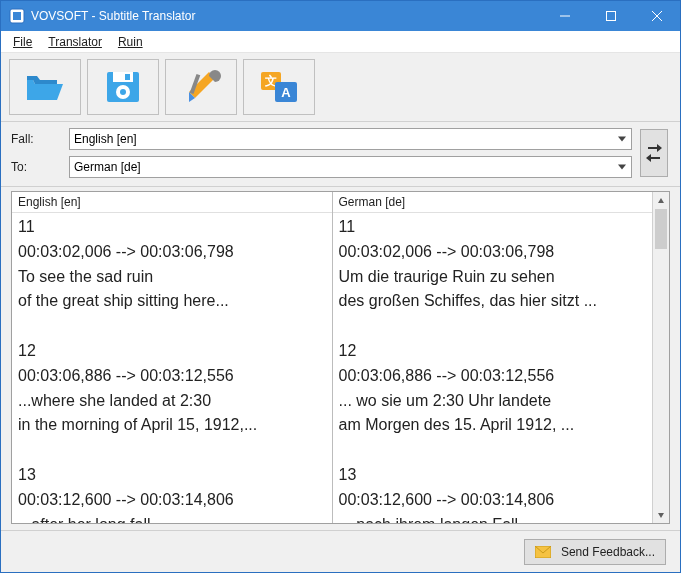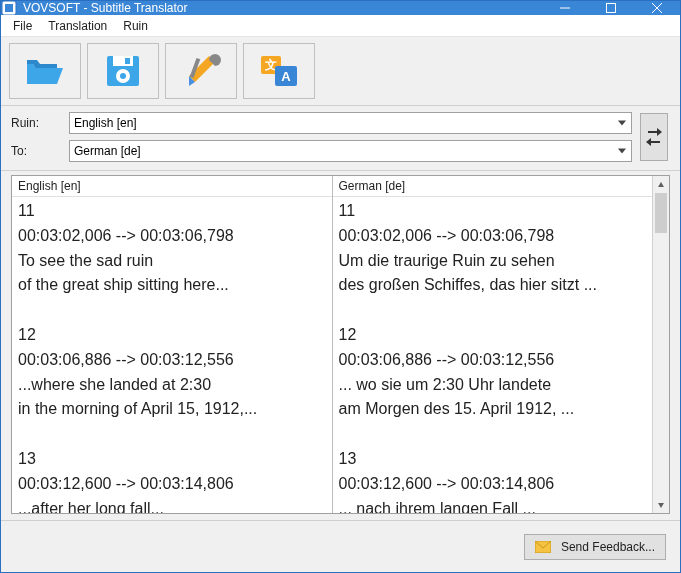--- a/index.html
+++ b/index.html
@@ -1,44 +1,44 @@
 <!DOCTYPE html>
 <html><head>
 <meta charset="utf-8">
 <style>
   * { box-sizing: border-box; }
   html, body { margin: 0; padding: 0; font-family: "Segoe UI", Tahoma, sans-serif; font-size: 12px; color: #222; }
   body { background: #f0f0f0; }
   .window { width: 681px; height: 573px; background: #fff; border: 1px solid #2a6fc0; display: flex; flex-direction: column; }
-  .titlebar { height: 14px; background: #3a86d6; color: #fff; display: flex; align-items: center; }
+  .titlebar { height: 30px; background: #3a86d6; color: #fff; display: flex; align-items: center; padding-left: 8px; }
   .titlebar .app-icon { width:16px; height:16px; margin-right:6px; }
   .titlebar .title { flex:1; font-size:12px; }
   .titlebar .winbtns { display:flex; height:100%; }
   .titlebar .winbtn { width:46px; display:flex; align-items:center; justify-content:center; cursor:pointer; }
   .menubar { height:22px; background:#fff; border-bottom:1px solid #e5e5e5; display:flex; align-items:center; padding:0 4px; }
-  .menuitem { padding:2px 8px; cursor:pointer; }
+  .menuitem { padding:2px 8px; cursor:pointer;text-decoration:underline; }
   .toolbar { background:#f0f0f0; border-bottom:1px solid #d0d0d0; padding:6px 8px; display:flex; gap:6px; }
   .toolbtn { width:72px; height:56px; background:#f0f0f0; border:1px solid #c0c0c0; display:flex; align-items:center; justify-content:center; cursor:pointer; }
   .lang-area { background:#f0f0f0; padding:6px 10px 8px 10px; border-bottom:1px solid #d0d0d0; display:grid; grid-template-columns: 50px 1fr 30px; grid-template-rows: auto auto; column-gap:8px; row-gap:6px; align-items:center; }
   .lang-label { text-align:left; }
   .combo { position:relative; height:22px; }
   .combo select { width:100%; height:22px; border:1px solid #a0a0a0; background:#fff; font-size:12px; padding:0 4px; appearance:none; -webkit-appearance:none; }
   .combo::after { content:""; position:absolute; right:6px; top:50%; width:0; height:0; border-left:4px solid transparent; border-right:4px solid transparent; border-top:5px solid #444; transform:translateY(-50%); pointer-events:none; }
   .swapbtn { grid-row: 1 / span 2; grid-column: 3; width:28px; height:48px; border:1px solid #adadad; background:#e1e1e1; display:flex; align-items:center; justify-content:center; cursor:pointer; }
   .content { flex:1; background:#f0f0f0; padding:4px 10px 6px 10px; display:flex; overflow:hidden; }
   .panels-wrap { flex:1; display:flex; border:1px solid #a0a0a0; background:#fff; position:relative; }
   .panel { flex:1; overflow:hidden; display:flex; flex-direction:column; }
   .panel.left { border-right:1px solid #bcbcbc; }
   .panel-head { padding:3px 6px; border-bottom:1px solid #e0e0e0; background:#fff; font-size:12px; }
   .panel-body { flex:1; overflow:hidden; padding:2px 6px; line-height:1.55; font-size:16px; white-space:pre-line; }
   .scrollbar { width:17px; background:#f0f0f0; border-left:1px solid #d0d0d0; display:flex; flex-direction:column; }
   .sb-btn { height:17px; display:flex; align-items:center; justify-content:center; background:#f0f0f0; cursor:pointer; }
   .sb-track { flex:1; position:relative; background:#f0f0f0; }
   .sb-thumb { position:absolute; left:2px; right:2px; top:0; height:40px; background:#cdcdcd; border-radius:0; }
-  .bottombar { height:52px; background:#f0f0f0; border-top:1px solid #d0d0d0; display:flex; align-items:center; justify-content:flex-end; padding:0 14px; gap:10px; }
+  .bottombar { height:42px; background:#f0f0f0; border-top:1px solid #d0d0d0; display:flex; align-items:center; justify-content:flex-end; padding:0 14px; gap:10px; }
   .btn { height:26px; min-width:140px; border:1px solid #adadad; background:#e1e1e1; display:flex; align-items:center; padding:0 10px; cursor:pointer; gap:10px; }
   .btn .icon16 { width:16px; height:16px; display:flex; align-items:center; justify-content:center; }
   .btn .label { flex:1; text-align:center; }
 </style>
 </head>
 <body>
 
 <div class="window">
 
   <div class="titlebar">
@@ -64,21 +64,21 @@
         <svg width="10" height="10">
             <line x1="0" y1="0" x2="10" y2="10" stroke="#fff" stroke-width="1"></line>
             <line x1="10" y1="0" x2="0" y2="10" stroke="#fff" stroke-width="1"></line>
           </svg>
       </div>
     </div>
   </div>
 
   <div class="menubar">
     <div class="menuitem">File</div>
-    <div class="menuitem">Translation</div>
+    <div class="menuitem">Translator</div>
     <div class="menuitem">Ruin</div>
   </div>
 
   <div class="toolbar">
     <div class="toolbtn">
       <svg width="44" height="38" viewBox="0 0 44 38">
         <path d="M4 12 L4 32 L34 32 L40 16 L12 16 L10 12 Z" fill="#3da6e8"></path>
         <path d="M4 12 L4 8 L14 8 L17 12 L34 12 L34 16 L12 16 L10 12 Z" fill="#2d89cc"></path>
       </svg>
     </div>
@@ -103,21 +103,21 @@
       <svg width="44" height="38" viewBox="0 0 44 38">
         <rect x="4" y="4" width="20" height="18" rx="2" fill="#f5a623"></rect>
         <text x="14" y="17" font-size="12" text-anchor="middle" fill="#fff" font-weight="bold">文</text>
         <rect x="18" y="14" width="22" height="20" rx="2" fill="#3a86d6"></rect>
         <text x="29" y="29" font-size="13" text-anchor="middle" fill="#fff" font-weight="bold">A</text>
       </svg>
     </div>
   </div>
 
   <div class="lang-area">
-    <div class="lang-label">Ruin:</div>
+    <div class="lang-label">Fall:</div>
     <div class="combo">
       <select>
         <option>English [en]</option>
       </select>
     </div>
     <div class="swapbtn">
       <svg width="18" height="26" viewBox="0 0 18 26">
         <path d="M3 7 L12 7 L12 4 L17 8 L12 12 L12 9 L3 9 Z" fill="#333"></path>
         <path d="M15 19 L6 19 L6 22 L1 18 L6 14 L6 17 L15 17 Z" fill="#333"></path>
       </svg>

